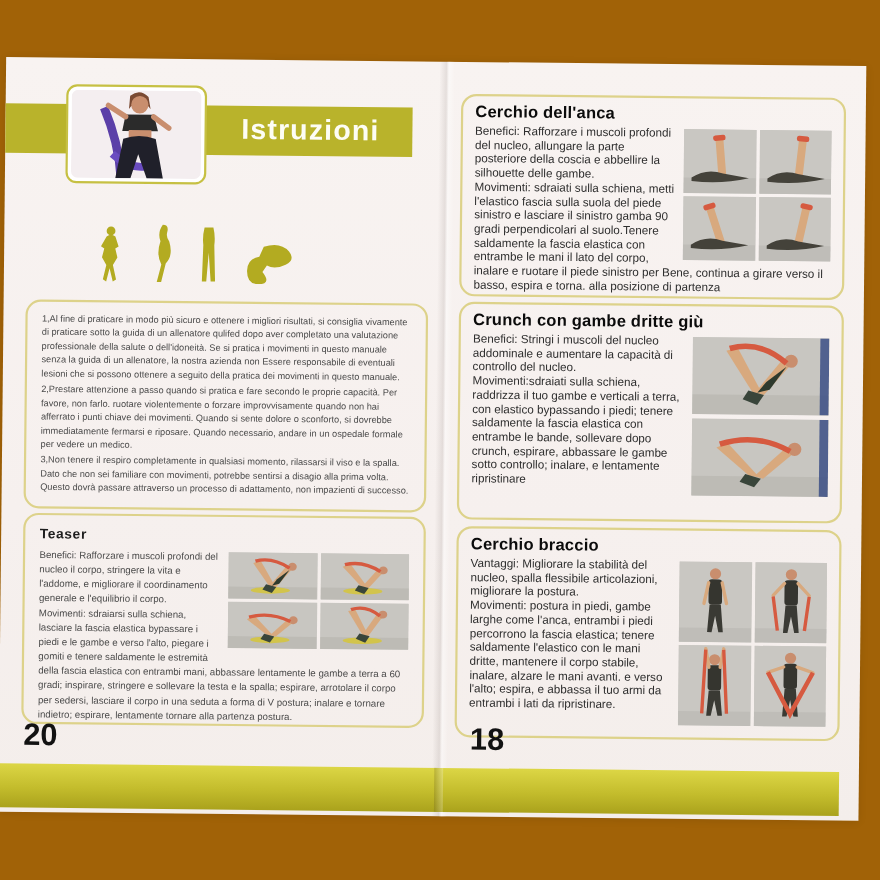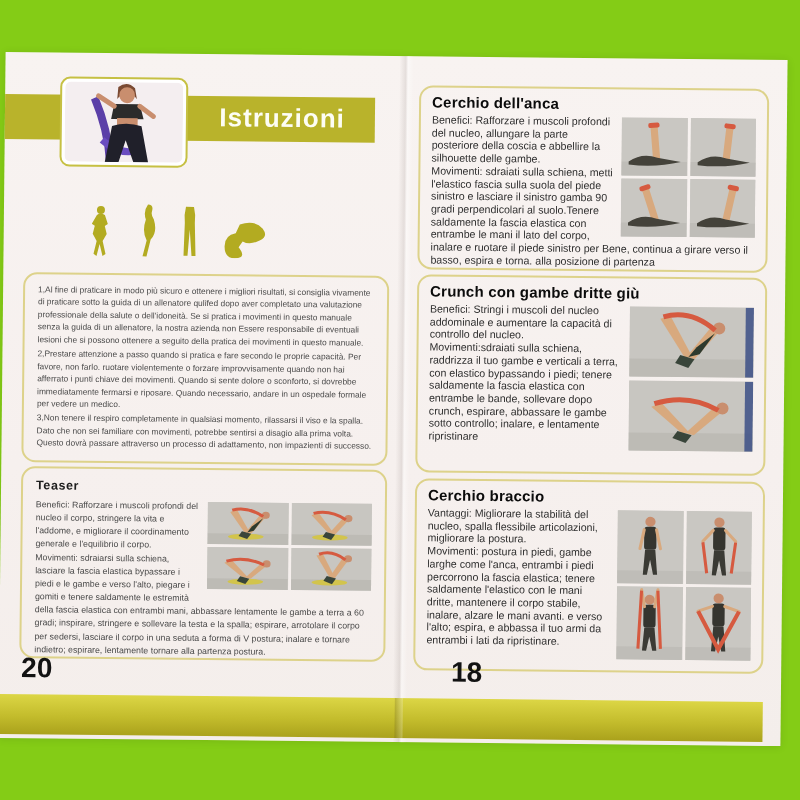--- a/index.html
+++ b/index.html
@@ -1,17 +1,17 @@
 <!DOCTYPE html>
 <html><head>
 <meta charset="utf-8">
 <style>
   html,body{margin:0;padding:0;background:#ffffff;}
   *{box-sizing:border-box;}
-  .stage{position:relative;width:800px;height:800px;background:#84cc16;overflow:hidden;
+  .stage{position:relative;width:800px;height:800px;background:#a16207;overflow:hidden;
          font-family:"Liberation Sans", sans-serif;}
   .booklet{position:absolute;left:2px;top:56px;width:782px;height:686px;
            background:linear-gradient(180deg,#f8f3f1 0%,#f6f0ee 60%,#f4eeeb 100%);
            transform:rotate(.6deg);box-shadow:0 1px 8px rgba(0,0,0,.10);}
   .seam{position:absolute;left:394px;top:0;width:14px;height:100%;
         background:linear-gradient(90deg,rgba(0,0,0,0) 0%,rgba(110,95,90,.14) 45%,rgba(255,255,255,.45) 62%,rgba(0,0,0,0) 100%);}
   .page{position:absolute;top:0;height:100%;}
   .page-left{left:0;width:398px;}
   .page-right{left:398px;width:384px;}
 
@@ -35,21 +35,21 @@
   .teaser-box{position:absolute;left:20px;top:414px;width:366px;height:192px;
               padding:8px 13px;font-size:8.8px;line-height:1.5;color:#4a4a4a;}
   .teaser-box h3{font-size:12.5px;font-weight:bold;color:#1d1d1d;margin:0 0 3px 0;letter-spacing:.6px;}
   .teaser-box p{margin:0;}
   .teaser-grid{float:right;width:164px;margin:2px 0 4px 8px;display:grid;
                grid-template-columns:1fr 1fr;gap:3px;}
   .teaser-grid .ph{height:42px;}
 
   .pagenum{position:absolute;top:600px;font-size:28px;font-weight:bold;color:#121212;}
   .pn-left{left:22px;}
-  .pn-right{left:30px;margin-left:24px;}
+  .pn-right{left:30px;}
 
   
   .sec-box{position:absolute;left:16px;width:350px;border:2px solid #ddd28a;border-radius:14px;
            padding:6px 11px;font-size:10.6px;line-height:1.2;color:#2e2e2e;overflow:hidden;}
   .sec-box h2{font-size:15px;font-weight:bold;color:#0b0b0b;margin:0 0 2px 0;letter-spacing:.2px;}
   .sec-box p{margin:0;}
   .sec-1{top:29px;height:184px;}
   .sec-2{top:218px;height:198px;}
   .sec-3{top:422px;height:192px;}
   .grid-hip{float:right;width:134px;display:grid;grid-template-columns:1fr 1fr;gap:3px;margin:2px 0 3px 7px;}

